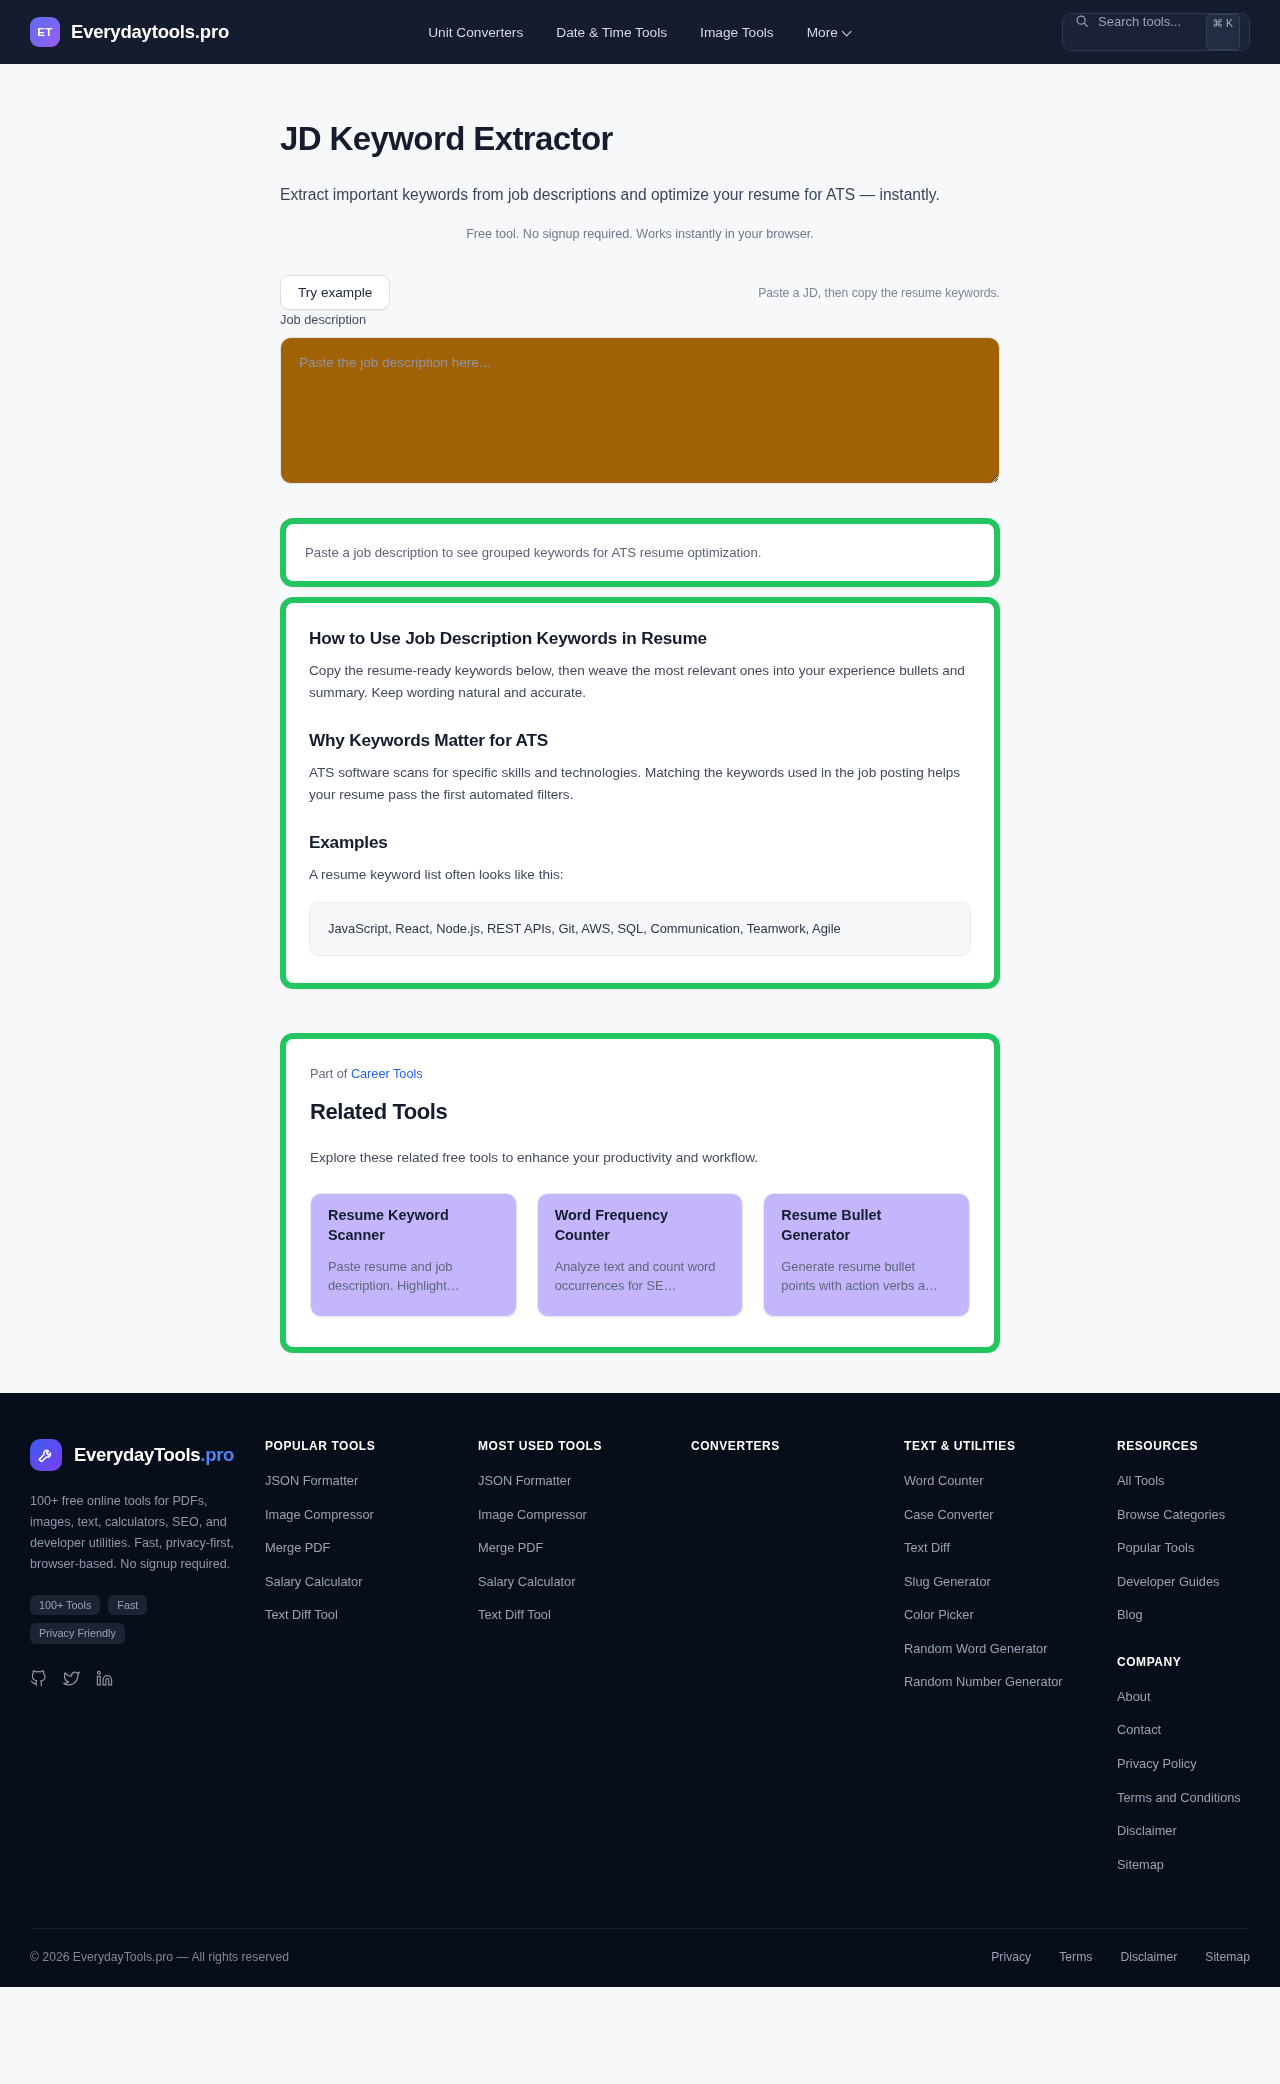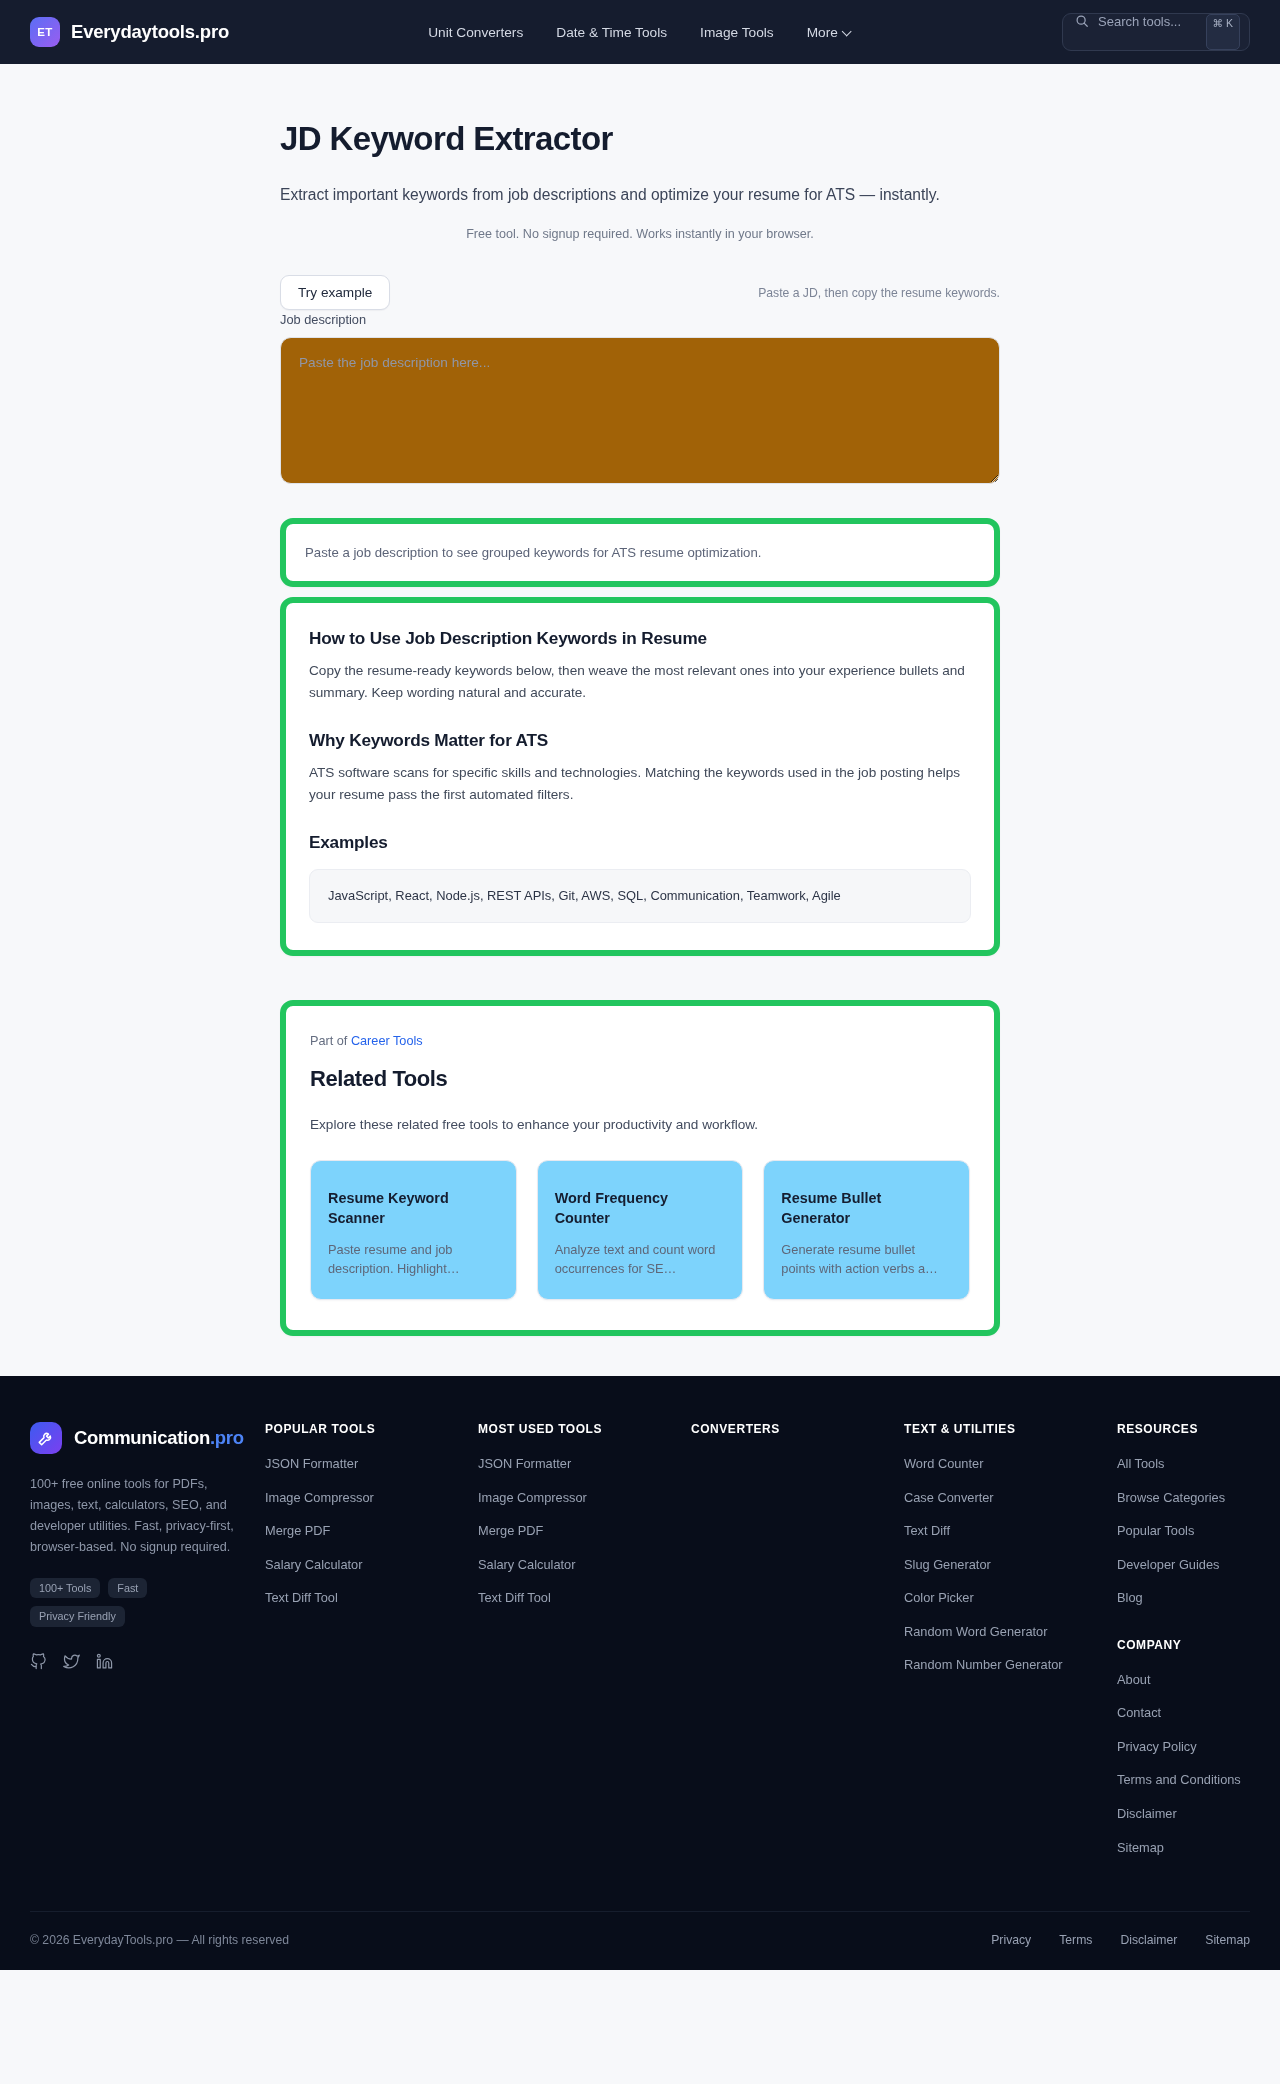--- a/index.html
+++ b/index.html
@@ -115,22 +115,22 @@
   .partof a { color: #2563eb; }
   .related-card h2 {
     margin-top: 18px; font-size: 22px; font-weight: 700;
     color: #141c2e; letter-spacing: -.4px;
   }
   .related-desc { margin-top: 25px; font-size: 13.6px; color: #424b5e; }
   .tool-grid {
     margin-top: 28px; display: grid; grid-template-columns: repeat(3, 1fr); gap: 20px;
   }
   .tool-card {
-    background: #7dd3fc; border: 1px solid #e6e9f0; border-radius: 11px;
-    padding: 27px 17px 21px; box-shadow: 0 1px 2px rgba(16,24,40,.04);
+    background: #c4b5fd; border: 1px solid #e6e9f0; border-radius: 11px;
+    padding: 11px 17px 21px; box-shadow: 0 1px 2px rgba(16,24,40,.04);
   }
   .tool-card h3 { font-size: 14.4px; font-weight: 700; color: #151d30; line-height: 1.42; }
   .tool-card p { margin-top: 11px; font-size: 12.8px; line-height: 1.5; color: #5e6779; }
 
   
   .site-footer { background: #080d1a; color: #c6ccd9; padding: 46px 30px 0; }
   .footer-cols {
     display: grid;
     grid-template-columns: 235px 213px 213px 213px 213px 1fr;
     column-gap: 0; padding-bottom: 40px;
@@ -232,20 +232,21 @@
     </section>
 
     <section class="card info-card">
       <h2>How to Use Job Description Keywords in Resume</h2>
       <p>Copy the resume-ready keywords below, then weave the most relevant ones into your experience bullets and summary. Keep wording natural and accurate.</p>
 
       <h2 class="gap">Why Keywords Matter for ATS</h2>
       <p>ATS software scans for specific skills and technologies. Matching the keywords used in the job posting helps your resume pass the first automated filters.</p>
 
       <h2 class="gap">Examples</h2>
+      <p>A resume keyword list often looks like this:</p>
       <div class="code-block">JavaScript, React, Node.js, REST APIs, Git, AWS, SQL, Communication, Teamwork, Agile</div>
     </section>
 
     <section class="card related-card">
       <div class="partof">
         <span>Part of</span>
         <a href="#">Career Tools</a>
       </div>
       <h2>Related Tools</h2>
       <p class="related-desc">Explore these related free tools to enhance your productivity and workflow.</p>
@@ -273,21 +274,21 @@
   <div class="footer-cols">
 
     <div>
       <div class="fbrand-row">
         <span class="fbrand-badge">
           <svg width="18" height="18" viewBox="0 0 24 24" fill="none" stroke="#ffffff" stroke-width="2" stroke-linecap="round" stroke-linejoin="round">
             <path d="M14.7 6.3a4 4 0 0 0-5.4 5.2L3 17.8 6.2 21l6.3-6.3a4 4 0 0 0 5.2-5.4l-2.6 2.6-2.4-2.4 2.6-2.6z"></path>
           </svg>
         </span>
         <div class="fbrand-name">
-          <span>Communication</span><span class="dotpro">.pro</span>
+          <span>EverydayTools</span><span class="dotpro">.pro</span>
         </div>
       </div>
       <p class="fbrand-desc">100+ free online tools for PDFs, images, text, calculators, SEO, and developer utilities. Fast, privacy-first, browser-based. No signup required.</p>
       <div class="chips">
         <span class="chip">100+ Tools</span>
         <span class="chip">Fast</span>
         <span class="chip">Privacy Friendly</span>
       </div>
       <div class="socials">
         <a href="#">

